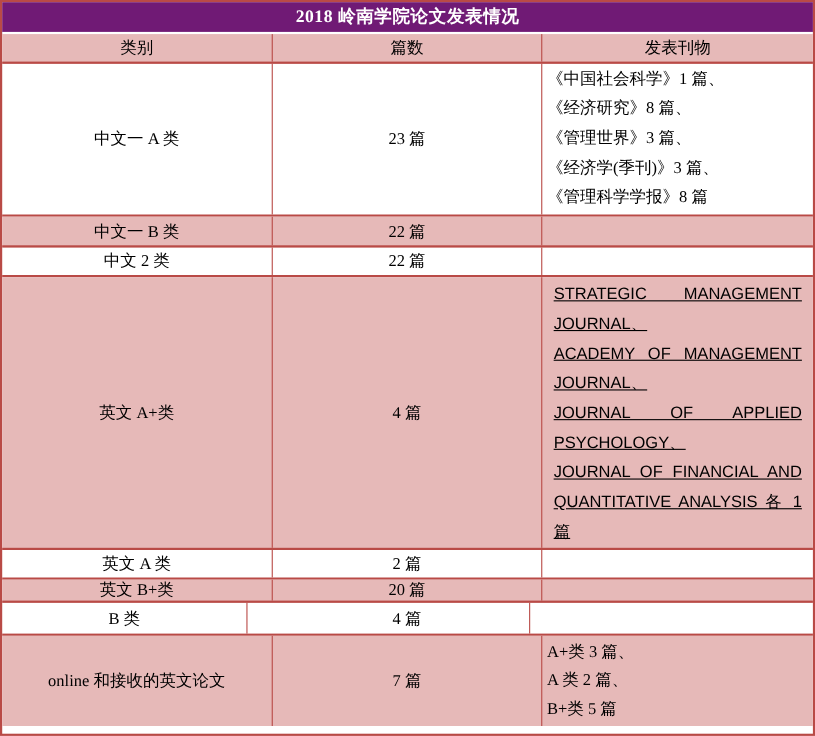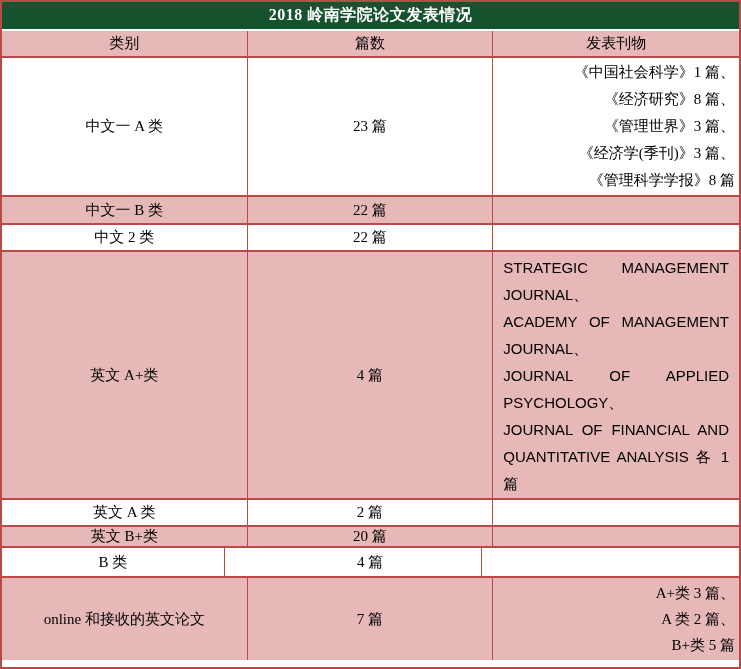--- a/index.html
+++ b/index.html
@@ -12,21 +12,21 @@
   .table-wrap {
     width: 741px;
     height: 669px;
     box-sizing: border-box;
     border: 2px solid #B94A46;
     background: #ffffff;
   }
   .title-bar {
     box-sizing: border-box;
     height: 29px;
-    background: #14532d;
+    background: #701a75;
     border-bottom: 2px solid #ffffff;
     color: #ffffff;
     font-weight: bold;
     font-size: 16px;
     display: flex;
     align-items: center;
     justify-content: center;
     letter-spacing: 0.5px;
   }
   .row {
@@ -57,29 +57,30 @@
   .h-r6 { height: 21px; }
   .h-r7 { height: 30px; gap: 34px; }
   .h-r8 { height: 82px; }
   
   .journals {
     flex-direction: column;
     justify-content: center;
   }
   .journals .line {
     width: 100%;
-    text-align: right;
+    text-align: left;
     line-height: 27px;
   }
   .journals-small .line { line-height: 26px; }
   .journals-justify {
     flex-direction: column;
     justify-content: flex-start;
     align-items: stretch;
     padding: 2px 10px 0 10px;
+    text-decoration: underline;
   }
   .journals-justify .line {
     width: 100%;
     text-align: justify;
     text-align-last: auto;
     line-height: 27px;
     font-family: "Liberation Sans", "DejaVu Sans", sans-serif;
     font-size: 15px;
   }
 </style>

